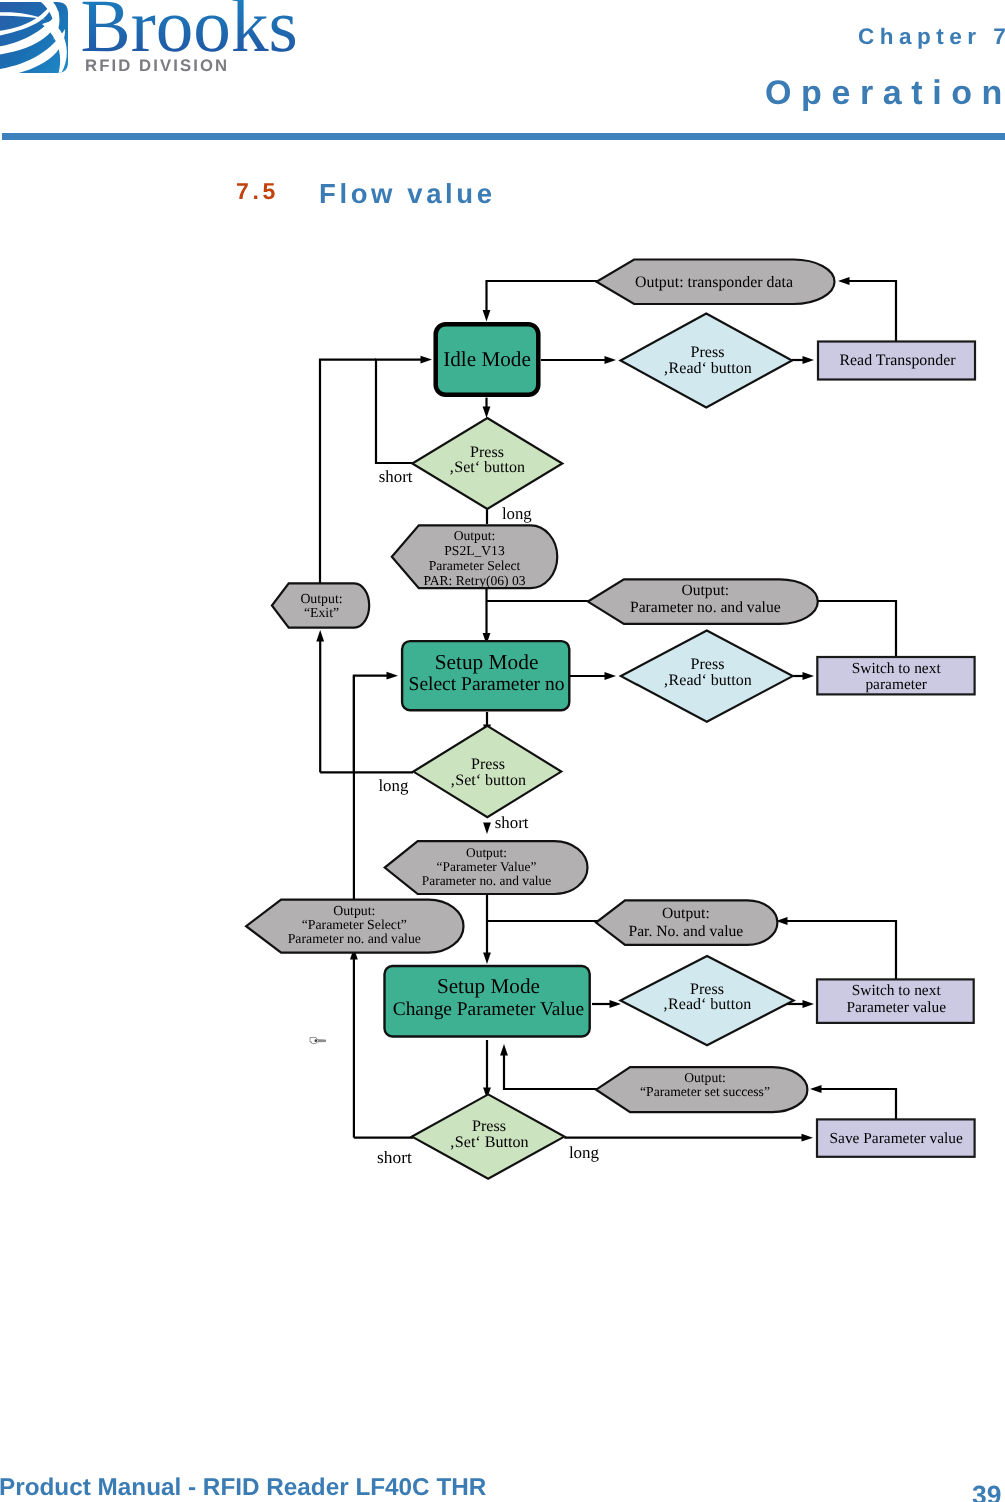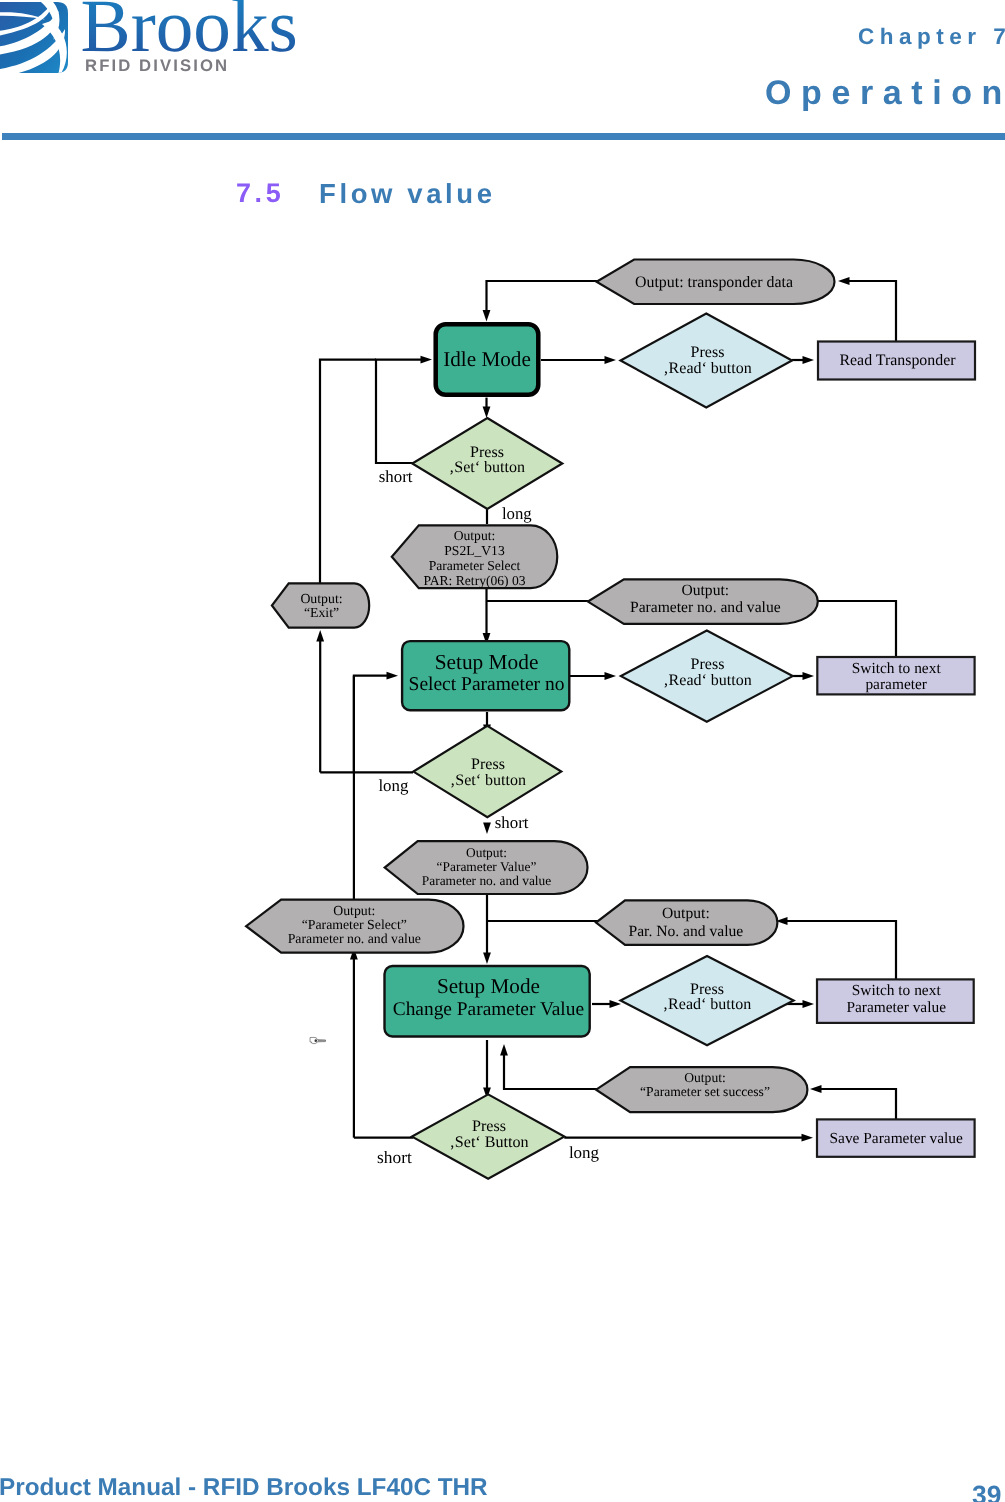--- a/index.html
+++ b/index.html
@@ -3,21 +3,21 @@
 <meta charset="utf-8">
 <style>
   html,body{margin:0;padding:0;}
   body{width:1005px;height:1502px;background:#fff;font-family:"Liberation Sans",sans-serif;position:relative;overflow:hidden;-webkit-font-smoothing:antialiased;text-rendering:geometricPrecision;}
   .page{position:absolute;inset:0;}
   
   #logo{position:absolute;left:0px;top:0px;width:310px;height:82px;}
   #chapter{position:absolute;left:858px;top:26px;font-size:22.5px;font-weight:bold;color:#3b7cb5;letter-spacing:5.5px;white-space:nowrap;line-height:1;}
   #docTitle{position:absolute;left:765px;top:76px;font-size:34px;font-weight:bold;color:#3b7cb5;letter-spacing:9.6px;white-space:nowrap;line-height:1;}
   #headRule{position:absolute;left:2px;top:133px;width:1003px;height:7px;background:#3e82bd;}
-  #sectionNum{position:absolute;left:236px;top:180px;font-size:27px;font-weight:bold;color:#8b5cf6;letter-spacing:3.6px;white-space:nowrap;line-height:1;}
+  #sectionNum{position:absolute;left:236px;top:180px;font-size:23px;font-weight:bold;color:#c2410c;letter-spacing:3.6px;white-space:nowrap;line-height:1;}
   #sectionTitle{position:absolute;left:319px;top:180px;font-size:27.5px;font-weight:bold;color:#3b7cb5;letter-spacing:3.6px;white-space:nowrap;line-height:1;}
   #footerText{position:absolute;left:-1px;top:1476px;font-size:24.3px;font-weight:bold;color:#3b7cb5;white-space:nowrap;line-height:1;}
   #pageNum{position:absolute;left:972px;top:1482px;font-size:26.4px;font-weight:bold;color:#3b7cb5;line-height:1;}
   #chart{position:absolute;left:0;top:0;width:1005px;height:1502px;}
   #chart text{-webkit-font-smoothing:antialiased;text-rendering:geometricPrecision;transform:translateZ(0);}
   #chapter,#docTitle,#sectionNum,#sectionTitle,#footerText,#pageNum{transform:translateZ(0);}
 </style>
 </head>
 <body>
 
@@ -228,15 +228,15 @@
         <text x="584" y="1157.6" font-size="17" font-family="&quot;Liberation Serif&quot;, serif" fill="#000" text-anchor="middle">long</text>
       </g>
       <g>
         <g transform="translate(309.5,1035.5) scale(0.0135)">
           <path d="M 620 330 L 1180 345 L 1180 435 L 620 450 Z" fill="#8a8a8a"></path>
           <path d="M 40 150 L 40 480 L 150 480 L 150 560 L 330 610 L 520 560 L 560 470 L 1180 450 L 1190 330 L 570 300 L 500 170 L 330 140 Z" fill="none" stroke="#4a4a4a" stroke-width="44"></path>
           <path d="M 400 300 q 110 -45 160 40 q 35 90 -55 135 q -115 30 -140 -75 z" fill="#3a3a3a"></path>
         </g>
       </g>
     </svg>
-  <div id="footerText">Product Manual - RFID Brooks LF40C THR</div>
+  <div id="footerText">Product Manual - RFID Reader LF40C THR</div>
   <div id="pageNum">39</div>
 </div>
 
 </body></html>

